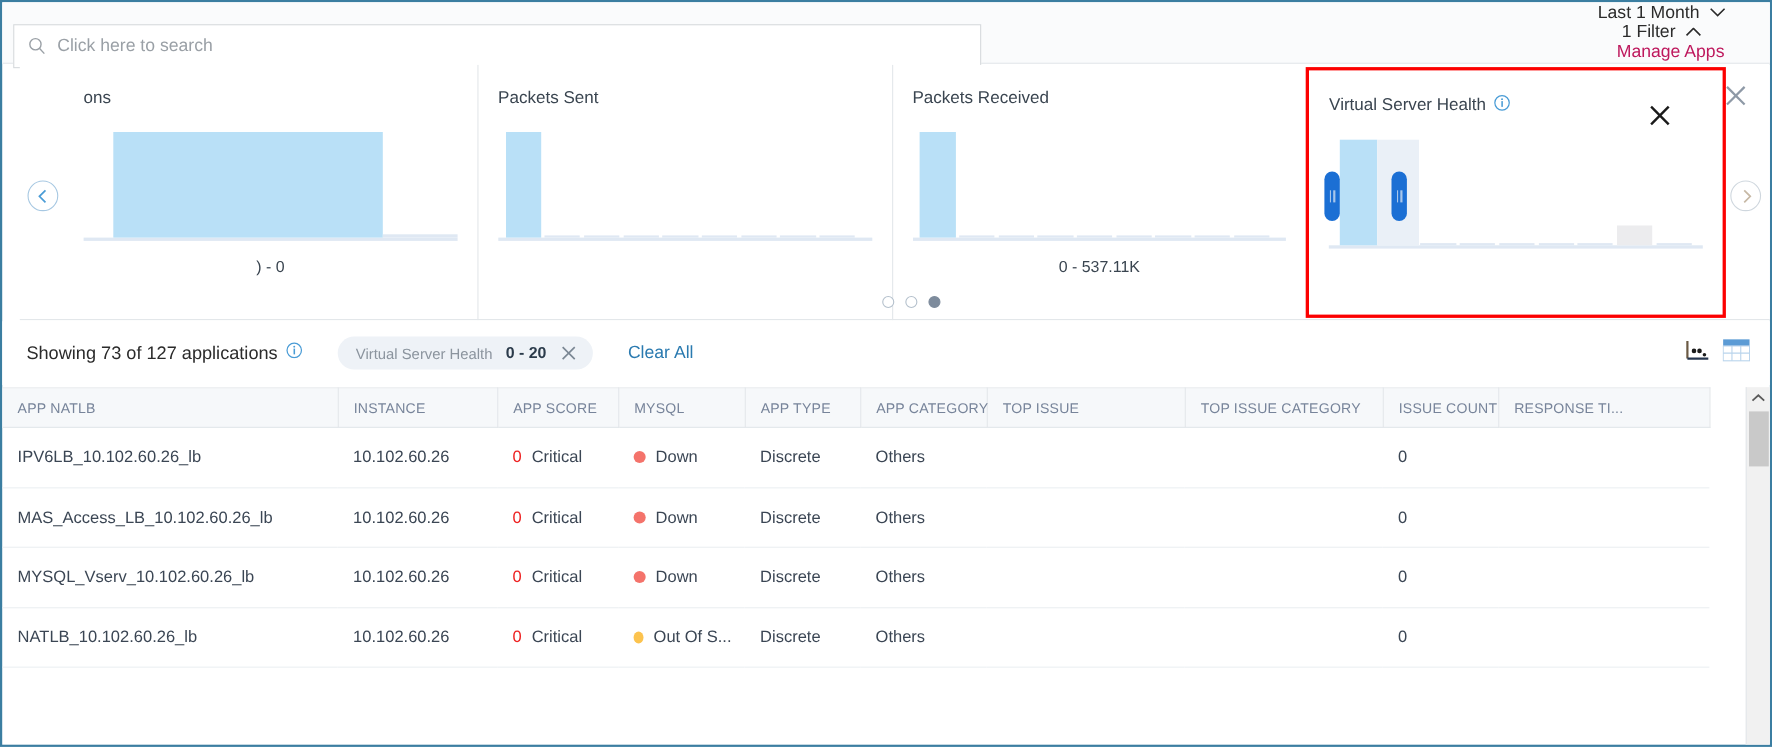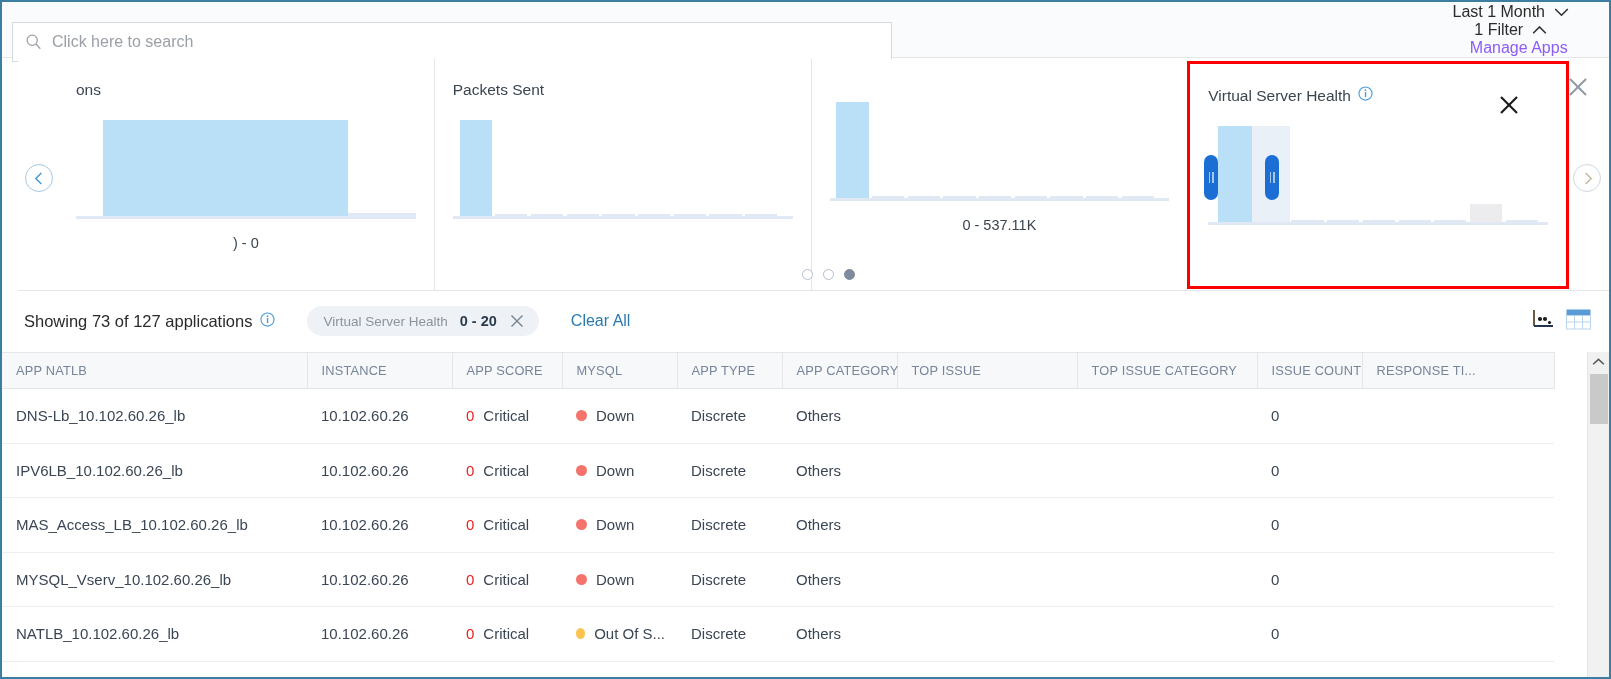--- a/index.html
+++ b/index.html
@@ -44,21 +44,21 @@
 
   .topbar-right {
     margin-left: auto; display: flex; align-items: center;
     gap: 0px; padding-right: 18px; flex-direction: column;
   }
   .tb-item {
     display: flex; align-items: center; gap: 9px;
     font-size: 16px; color: #2b2b2b;
     padding: 0 22px; cursor: pointer; white-space: nowrap;
   }
-  .tb-link { color: #8b5cf6; font-size: 16px; padding: 0 6px 0 22px; cursor: pointer; }
+  .tb-link { color: #be185d; font-size: 16px; padding: 0 6px 0 22px; cursor: pointer; }
   .chev { display:block; }
 
   
   .strip {
     position: absolute; left: 16px; top: 57px; right: 0; height: 232px;
     background: #ffffff;
     border-bottom: 1px solid #e3e7ea;
   }
   .cards {
     position: absolute; left: 40px; top: 0; right: 40px; height: 232px;
@@ -297,20 +297,23 @@
           <div class="bar tick" style="left:33.5%;width:9.5%;height:2px;"></div>
           <div class="bar tick" style="left:44%;width:9.5%;height:2px;"></div>
           <div class="bar tick" style="left:54.5%;width:9.5%;height:2px;"></div>
           <div class="bar tick" style="left:65%;width:9.5%;height:2px;"></div>
           <div class="bar tick" style="left:75.5%;width:9.5%;height:2px;"></div>
           <div class="bar tick" style="left:86%;width:9.5%;height:2px;"></div>
         </div>
       </div>
 
       <div class="card">
+        <div class="card-title">
+          <span>Packets Received</span>
+        </div>
         <div class="chart-area">
           <div class="baseline"></div>
           <div class="bar" style="left:2%;width:9.5%;height:96px;"></div>
           <div class="bar tick" style="left:12.5%;width:9.5%;height:2px;"></div>
           <div class="bar tick" style="left:23%;width:9.5%;height:2px;"></div>
           <div class="bar tick" style="left:33.5%;width:9.5%;height:2px;"></div>
           <div class="bar tick" style="left:44%;width:9.5%;height:2px;"></div>
           <div class="bar tick" style="left:54.5%;width:9.5%;height:2px;"></div>
           <div class="bar tick" style="left:65%;width:9.5%;height:2px;"></div>
           <div class="bar tick" style="left:75.5%;width:9.5%;height:2px;"></div>
@@ -437,42 +440,20 @@
           <th>APP TYPE</th>
           <th>APP CATEGORY</th>
           <th>TOP ISSUE</th>
           <th>TOP ISSUE CATEGORY</th>
           <th>ISSUE COUNT</th>
           <th>RESPONSE TI...</th>
         </tr>
       </thead>
       <tbody>
 
-        <tr>
-          <td>DNS-Lb_10.102.60.26_lb</td>
-          <td>10.102.60.26</td>
-          <td>
-              <span class="cell-flex">
-                <span class="score0">0</span>
-                <span>Critical</span>
-              </span>
-            </td>
-          <td>
-              <span class="cell-flex">
-                <span class="statedot" style="background:#f4736b"></span>
-                <span>Down</span>
-              </span>
-            </td>
-          <td>Discrete</td>
-          <td>Others</td>
-          <td></td>
-          <td></td>
-          <td>0</td>
-          <td></td>
-        </tr>
 
         <tr>
           <td>IPV6LB_10.102.60.26_lb</td>
           <td>10.102.60.26</td>
           <td>
               <span class="cell-flex">
                 <span class="score0">0</span>
                 <span>Critical</span>
               </span>
             </td>

